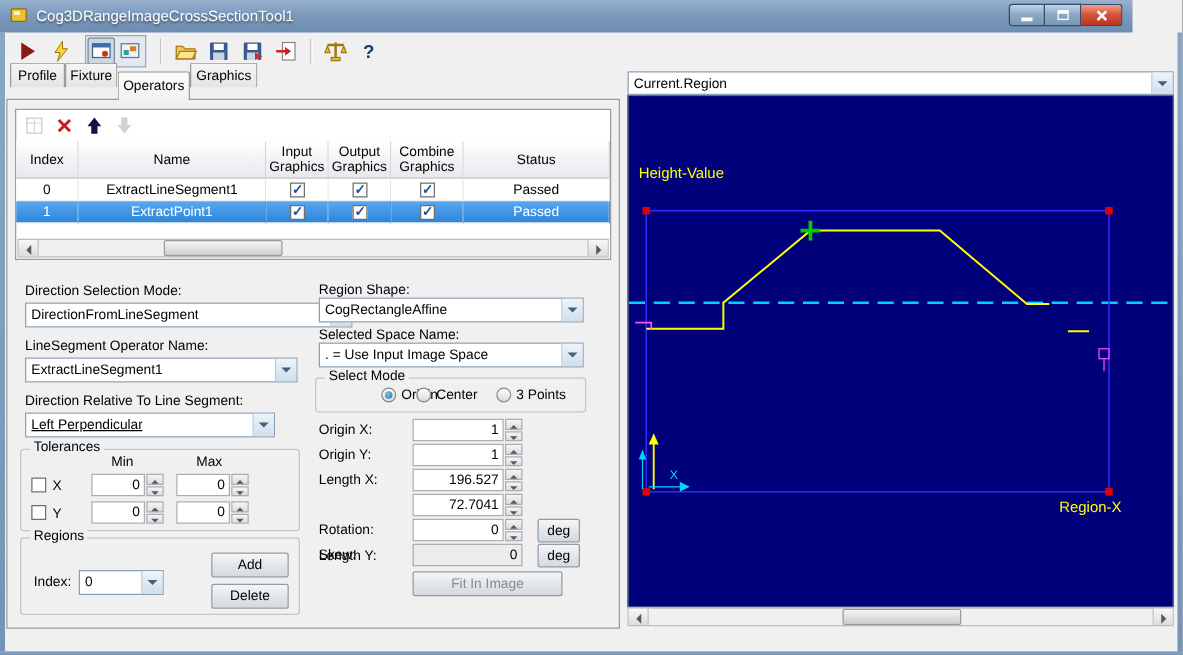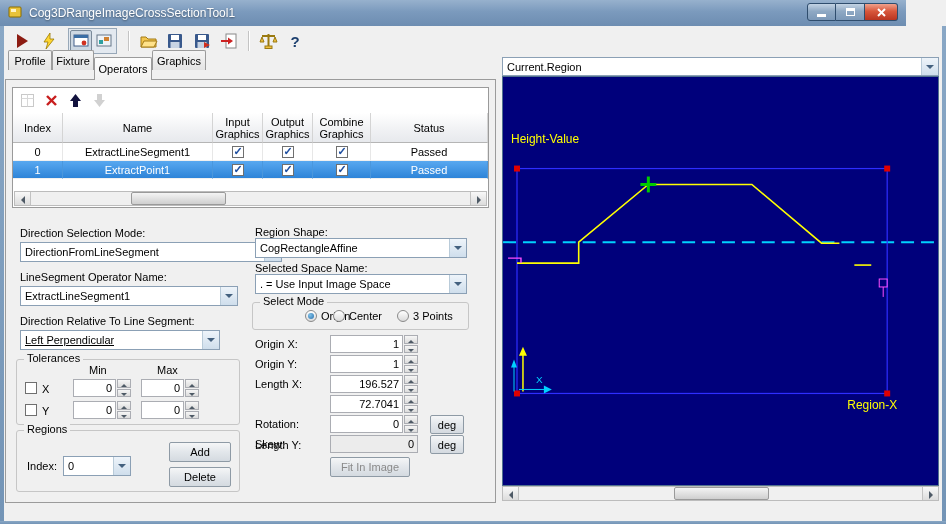--- a/index.html
+++ b/index.html
@@ -445,21 +445,21 @@
         </div>
     </div>
     <div class="btn" style="left:424px;top:335px;width:34px;height:19px;">deg</div>
 
     <div class="lbl" style="left:249px;top:358px;">Skew:</div>
     <div class="spin" style="left:324px;top:355px;width:88px;">
       <div class="val disabled">0</div>
     </div>
     <div class="btn" style="left:424px;top:355px;width:34px;height:19px;">deg</div>
 
-    <div class="btn disabled" style="left:324px;top:377px;width:80px;height:20px;">Fit In Image</div>
+    <div class="btn disabled" style="left:324px;top:377px;width:120px;height:20px;">Fit In Image</div>
   </div>
 
   <div class="combo" style="left:502px;top:57px;width:437px;height:19px;z-index:2;">
     <span class="combo-text">Current.Region</span>
     <span class="dd"></span>
   </div>
 
   <div class="display-box">
     <svg viewBox="0 0 437 410" width="435" height="408">
       <rect width="437" height="410" fill="#00007b"></rect>

